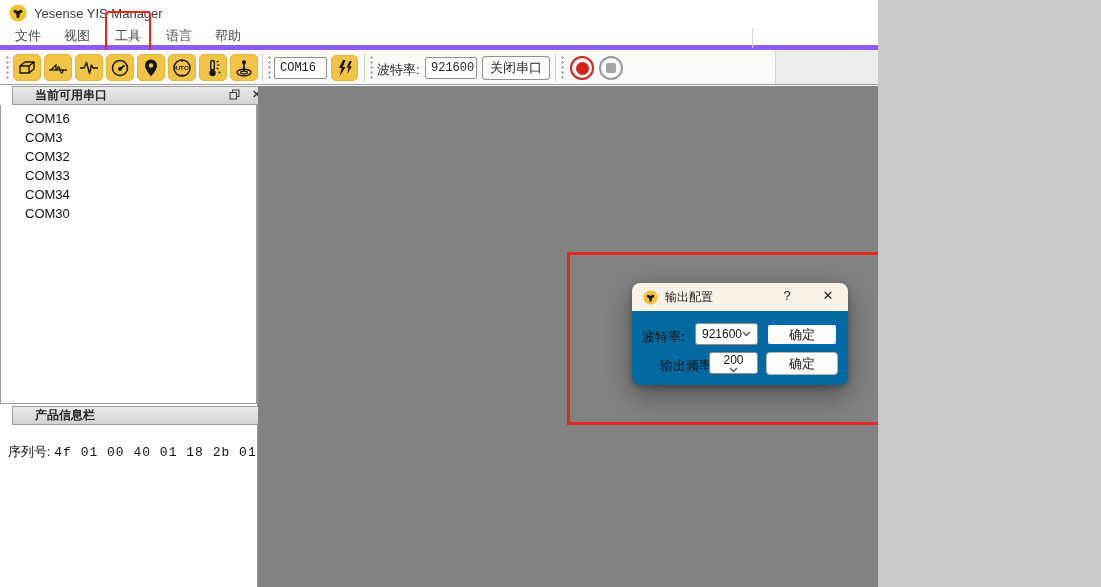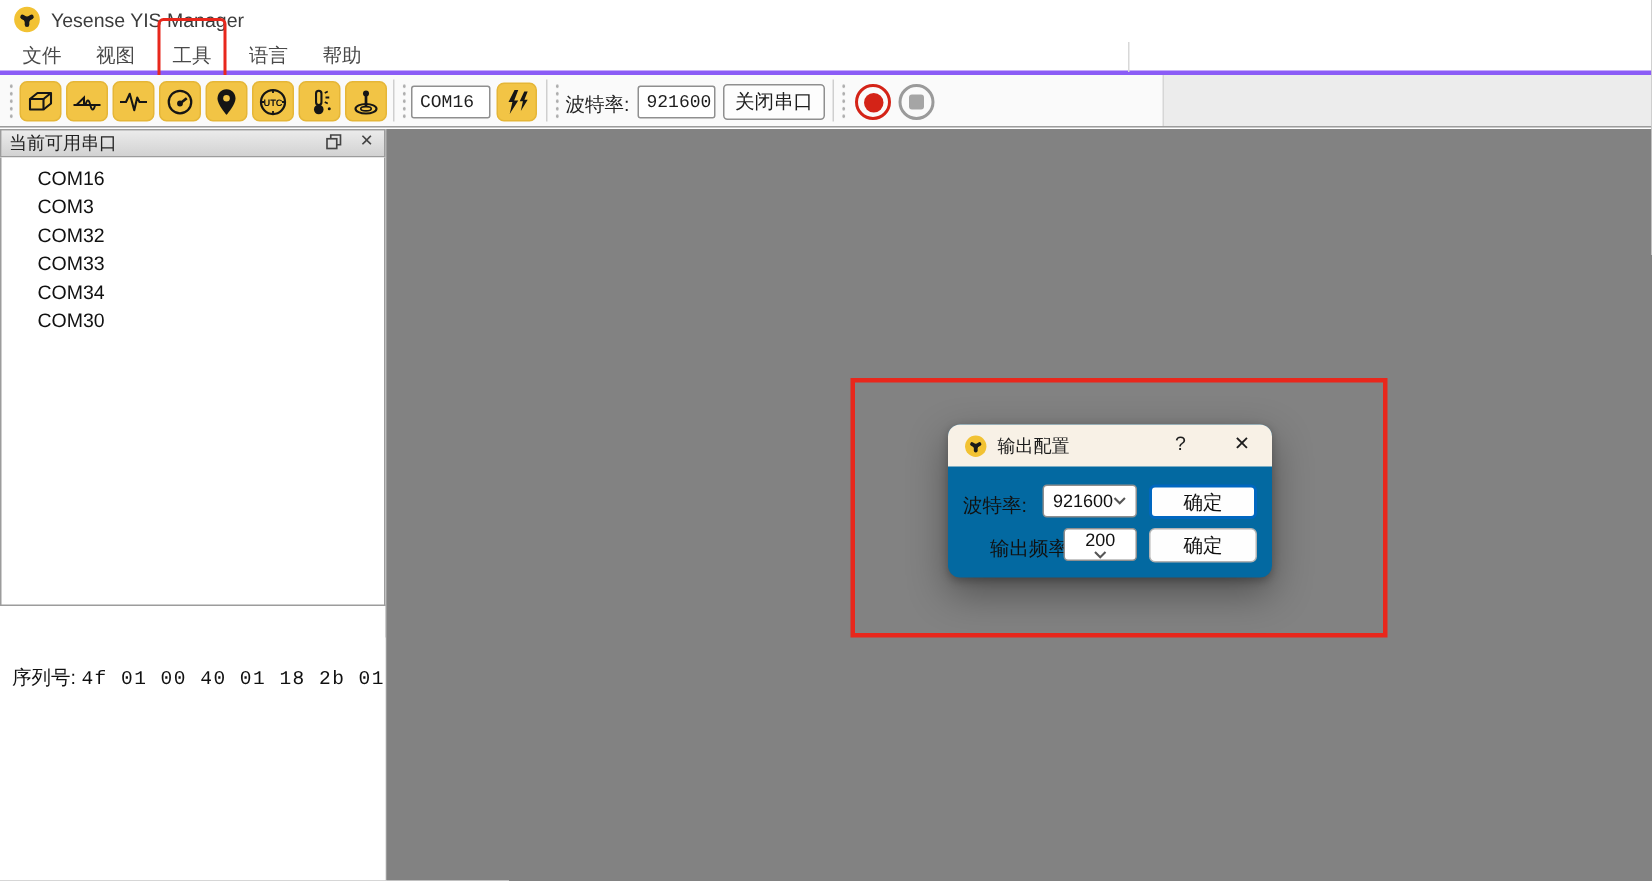--- a/index.html
+++ b/index.html
@@ -1,26 +1,26 @@
 <!DOCTYPE html>
 <html><head>
 <meta charset="utf-8">
 <style>
   * { margin:0; padding:0; box-sizing:border-box; }
   html,body { background:#c9c9c9; }
   #frame {
-    position:relative; width:1101px; height:587px; overflow:hidden;
+    position:relative; width:878px; height:587px; overflow:hidden;
     background:#ffffff; font-family:"Liberation Sans", sans-serif; color:#2b2b2b;
   }
   
   #titlebar { position:absolute; left:0; top:0; width:1101px; height:26px; background:#ffffff; display:flex; align-items:center; }
   #titlebar .logo { margin-left:9px; width:18px; height:18px; }
   #titlebar .title { margin-left:7px; font-size:13px; color:#3c3c3c; }
   
-  #menubar { position:absolute; left:0; top:26px; width:1101px; height:24px; background:#ffffff; display:flex; align-items:center; padding-left:10px; border-bottom:3px solid #8b5cf6; }
+  #menubar { position:absolute; left:0; top:26px; width:1101px; height:24px; background:#ffffff; display:flex; align-items:center; padding-left:10px; border-bottom:5px solid #8b5cf6; }
   .menu-item { font-size:13px; color:#4a4a4a; padding:2px 5px; margin-right:13px; }
   .menu-item.hl { border:2px solid #e8271c; border-radius:4px; padding:14px 8px; margin-left:-3px; margin-right:10px; }
   #menubar-sep { position:absolute; left:752px; top:28px; width:1px; height:20px; background:#d8d8d8; }
   
   #toolbar { position:absolute; left:0; top:50px; width:1101px; height:35px; background:#ececec; border-bottom:1px solid #9c9c9c; }
   #toolbar-dock { position:absolute; left:0; top:0; width:776px; height:34px; background:#fafafa; border-right:1px solid #d6d6d6; }
   .tsep { position:absolute; top:3px; width:1px; height:28px; background:#cfcfcf; }
   .grip { position:absolute; top:5px; width:3px; height:25px;
           background-image:radial-gradient(circle, #adadad 35%, transparent 40%);
           background-size:3px 5px; background-repeat:repeat-y; }
@@ -35,22 +35,22 @@
   .push-btn { position:absolute; background:#fdfdfd; border:1px solid #8f8f8f; border-radius:3px;
               font-size:13px; color:#1d1d1d; display:flex; align-items:center; justify-content:center; }
   .rec-btn { position:absolute; top:56px; width:24px; height:24px; border-radius:50%;
              display:flex; align-items:center; justify-content:center; background:transparent; }
   #record-btn { border:2px solid #d42317; }
   #record-btn .dot { width:13px; height:13px; border-radius:50%; background:#d42317; }
   #stop-btn { border:2px solid #9a9a9a; }
   #stop-btn .sq { width:10px; height:10px; border-radius:2px; background:#a5a5a5; }
   
   #left-dock { position:absolute; left:0; top:86px; width:258px; height:501px; background:#ffffff; border-right:1px solid #9c9c9c; }
-  .dock-header { position:absolute; left:0; width:257px; height:19px; background:linear-gradient(#ebebeb,#d2d2d2);
-                 border:1px solid #9c9c9c; font-size:12px; color:#222; line-height:17px; padding-left:5px; }
+  .dock-header { position:absolute; left:12px; width:257px; height:19px; background:linear-gradient(#ebebeb,#d2d2d2);
+                 border:1px solid #9c9c9c; font-size:12px; color:#222; line-height:17px; padding-left:22px;font-weight:bold; }
   .dock-header .hdr-btns { position:absolute; right:5px; top:1px; display:flex; align-items:center; gap:9px; }
   .hdr-ico { width:13px; height:13px; display:flex; align-items:center; justify-content:center; color:#444; font-size:11px; }
   #ports-list { position:absolute; left:0; top:19px; width:257px; height:299px; background:#ffffff; border:1px solid #9c9c9c; border-top:none; overflow:hidden; }
   .port-item { font-size:13px; color:#111; line-height:19px; padding-left:24px; }
   #info-header { top:320px; }
   #info-body { position:absolute; left:0; top:339px; width:257px; height:162px; background:#ffffff; }
   .info-row { position:absolute; left:8px; font-size:13px; color:#111; white-space:nowrap; }
   .info-val { font-family:"Liberation Mono", monospace; font-size:13px; letter-spacing:1px; }
   
   #main-area { position:absolute; left:258px; top:86px; width:843px; height:501px; background:#828282; }
@@ -210,20 +210,23 @@
       </span>
     </div>
     <div id="ports-list">
       <div class="port-item" style="margin-top:4px;">COM16</div>
       <div class="port-item">COM3</div>
       <div class="port-item">COM32</div>
       <div class="port-item">COM33</div>
       <div class="port-item">COM34</div>
       <div class="port-item">COM30</div>
     </div>
+    <div class="dock-header" id="info-header">
+      <span>产品信息栏</span>
+    </div>
     <div id="info-body">
       <div class="info-row" style="top:18px;">
         <span>序列号:</span>
         <span class="info-val">4f 01 00 40 01 18 2b 01</span>
       </div>
 
     </div>
   </div>
 
   <div id="main-area"></div>

